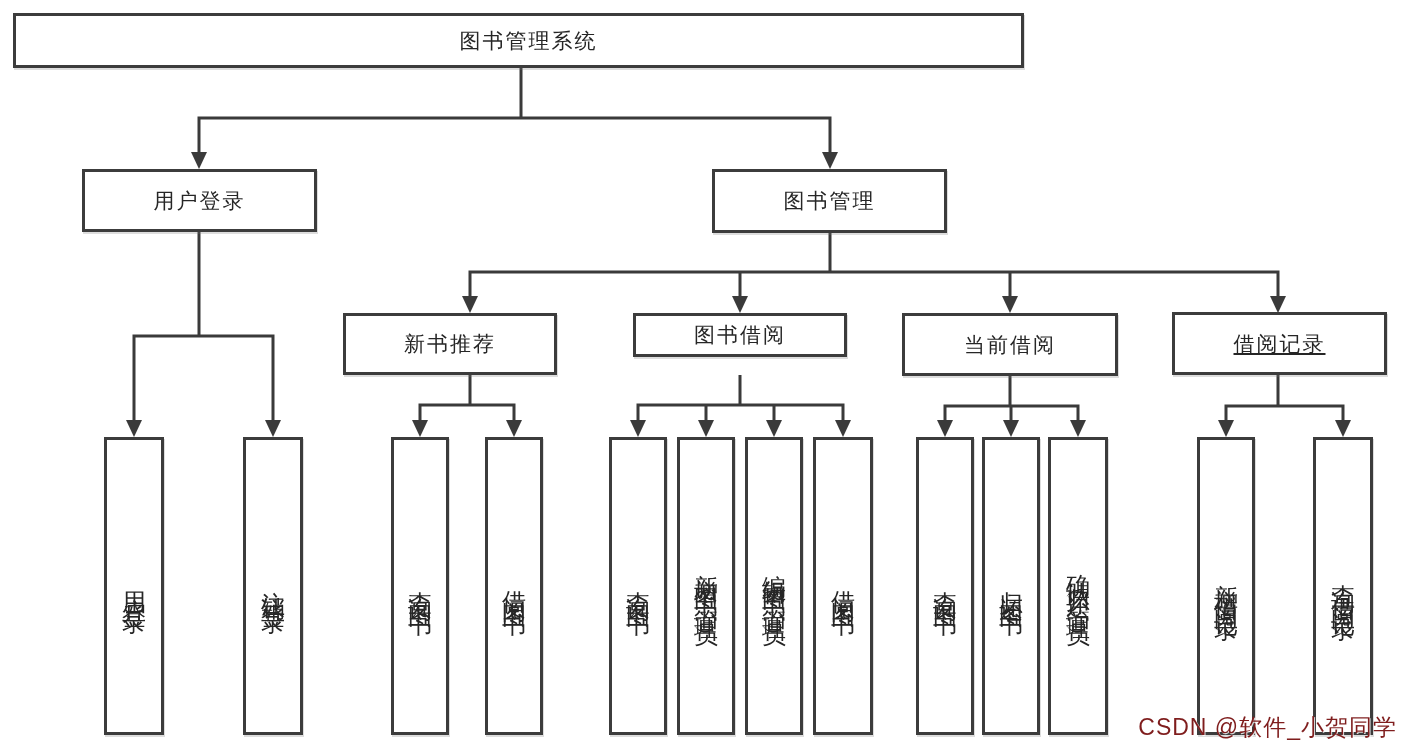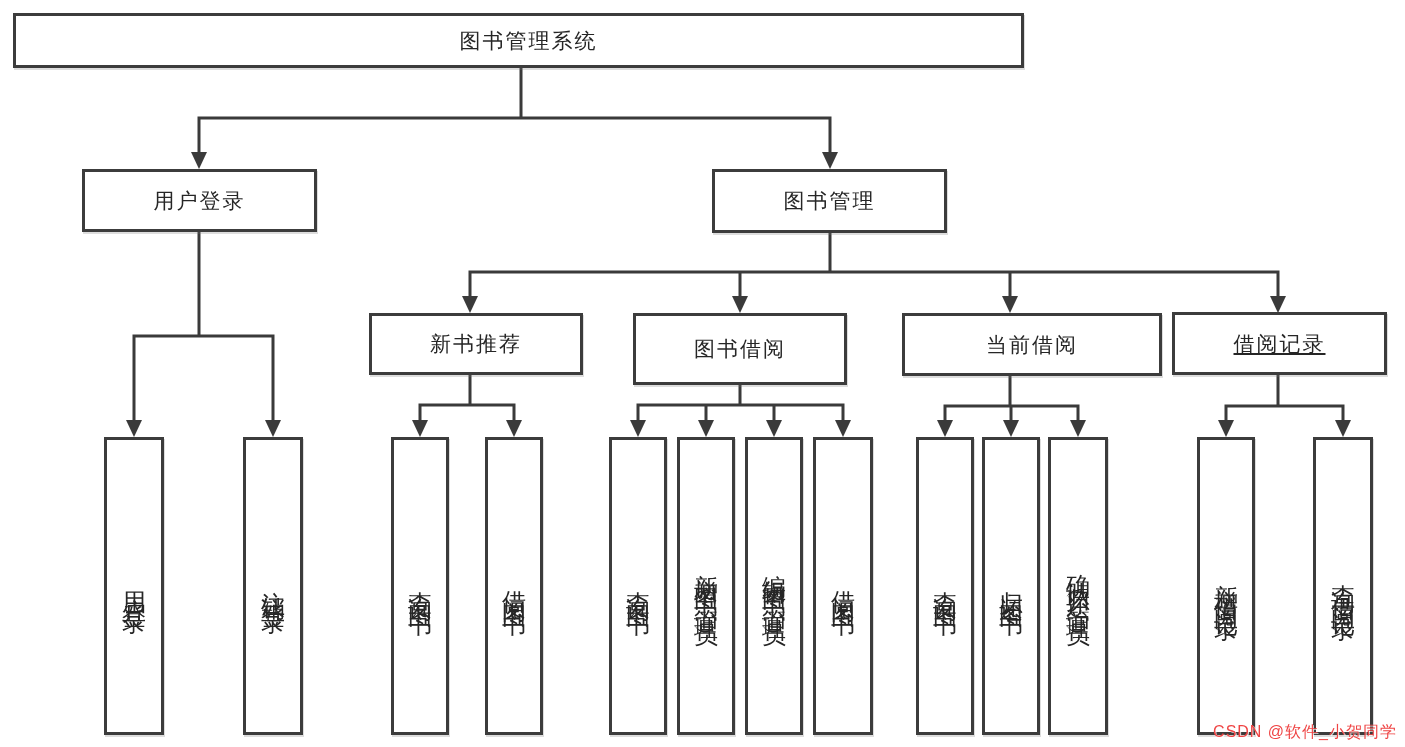--- a/index.html
+++ b/index.html
@@ -47,23 +47,23 @@
     white-space: nowrap;
     font-size: 24px;
     letter-spacing: 7px;
     line-height: 1;
     color: #262626;
   }
   #watermark {
     position: absolute;
     right: 8px;
     bottom: 4px;
-    font-size: 16px;
+    font-size: 23px;
     letter-spacing: 1px;
-    color: #ef4444;
+    color: #7f1d1d;
     text-shadow: 1px 1px 0 rgba(255,255,255,0.8);
   }
   svg path { stroke: #3a3a3a; stroke-width: 3; fill: none; }
   svg polygon { fill: #3a3a3a; stroke: none; }
 </style>
 </head>
 <body>
 
 <div id="canvas">
 
@@ -121,27 +121,27 @@
     <span>图书管理系统</span>
   </div>
 
   <div class="box" style="left:82px; top:169px; width:235px; height:63px;">
     <span>用户登录</span>
   </div>
   <div class="box" style="left:712px; top:169px; width:235px; height:64px;font-family:Liberation Serif, serif;">
     <span>图书管理</span>
   </div>
 
-  <div class="box" style="left:369px; top:313px; width:214px; height:62px;">
+  <div class="box" style="left:343px; top:313px; width:214px; height:62px;">
     <span>新书推荐</span>
   </div>
-  <div class="box" style="left:633px; top:313px; width:214px; height:72px;">
+  <div class="box" style="left:633px; top:313px; width:214px; height:44px;">
     <span>图书借阅</span>
   </div>
-  <div class="box" style="left:902px; top:313px; width:260px; height:63px;">
+  <div class="box" style="left:902px; top:313px; width:216px; height:63px;">
     <span>当前借阅</span>
   </div>
   <div class="box" style="left:1172px; top:312px; width:215px; height:63px;text-decoration:underline;">
     <span>借阅记录</span>
   </div>
 
   <div class="vbox" style="left:104px; width:60px;">
     <span class="vtext">用户登录</span>
   </div>
   <div class="vbox" style="left:243px; width:60px;">

